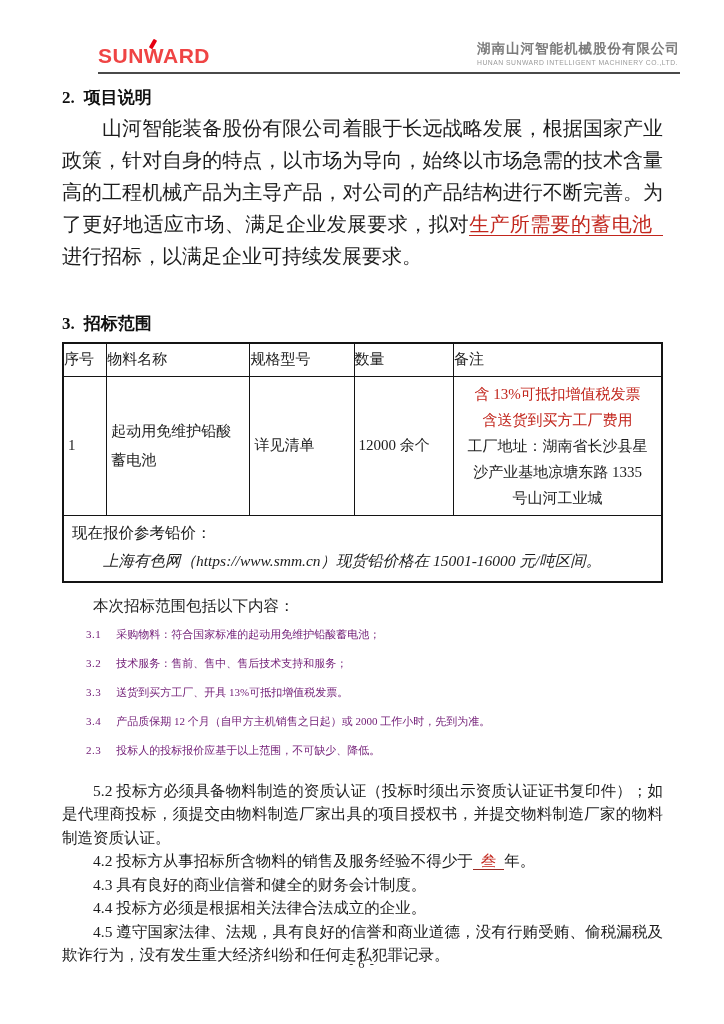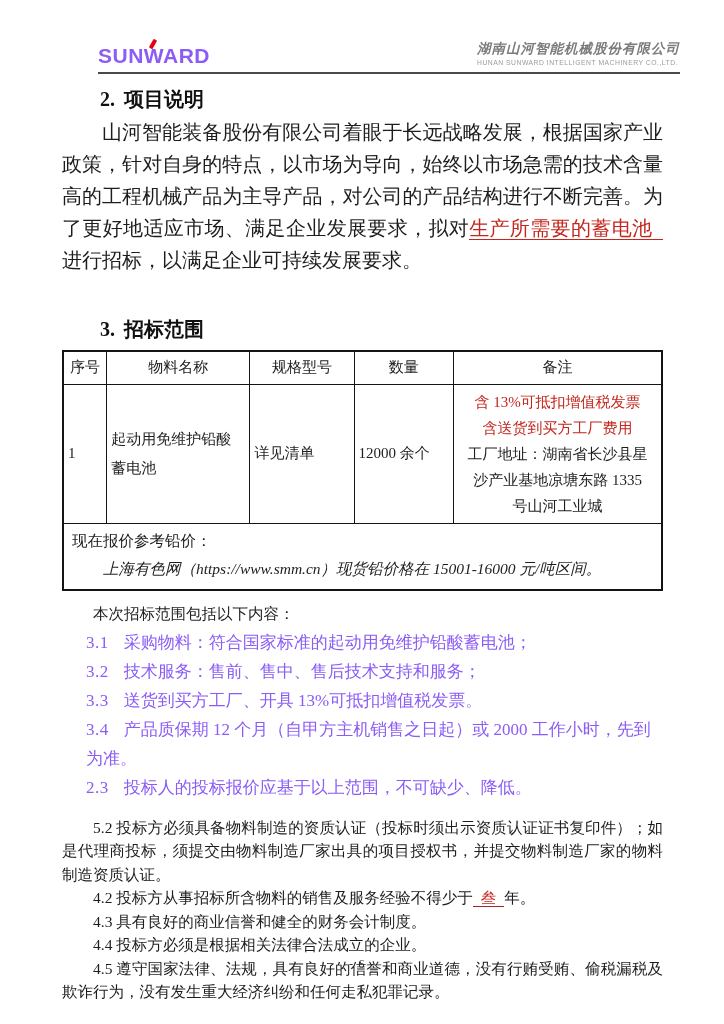--- a/index.html
+++ b/index.html
@@ -18,52 +18,52 @@
   }
 
   
   .header { position: absolute; left: 98px; right: 44px; top: 42px; }
   .header-row { display: flex; justify-content: space-between; align-items: flex-end; padding-bottom: 6px; }
   .header-rule { height: 2px; background: #4a4a4a; }
   .logo {
     position: relative;
     font-family: "Liberation Sans", "DejaVu Sans", sans-serif;
     font-weight: bold; font-size: 21px; letter-spacing: 0.5px;
-    color: #8b5cf6; line-height: 1;
+    color: #ef4444; line-height: 1;
   }
   .logo-accent {
     position: absolute; top: -6px; left: 53px;
     width: 4px; height: 10px; background: #e60012;
     transform: rotate(30deg); border-radius: 1px;
   }
   .company { font-family: "Liberation Sans", "DejaVu Sans", sans-serif; text-align: left; }
-  .company-cn { font-size: 13.5px; font-weight: bold; color: #7b7b7b; letter-spacing: 1px; line-height: 1.1; font-style: italic; }
+  .company-cn { font-size: 13.5px; font-weight: bold; color: #7b7b7b; letter-spacing: 1px; line-height: 1.1; }
   .company-en { font-size: 6.8px; color: #9a9a9a; letter-spacing: 0.5px; margin-top: 2px; }
 
   
   .content { position: absolute; left: 62px; top: 86px; width: 601px; }
 
-  .sec-title { font-size: 20px; font-weight: bold; color: #101010; margin-left: 38px; }
+  .sec-title { font-size: 17px; font-weight: bold; color: #101010; }
   .sec-title .num { margin-right: 9px; }
 
   .para { font-size: 20px; line-height: 32px; text-align: justify; text-indent: 2em; margin-top: 3px; }
   .hl { color: #c2261d; border-bottom: 1.5px solid #c2261d; padding-right: 11px; }
 
   .sec3 { margin-top: 40px; }
   .bid-table { width: 100%; border-collapse: collapse; margin-top: 7px; font-size: 15px; border: 2px solid #141414; }
   .bid-table th, .bid-table td { border: 1.5px solid #141414; font-weight: normal; }
-  .bid-table th { height: 33px; text-align: center; font-family: Liberation Serif, serif; }
+  .bid-table th { height: 33px; text-align: left; font-family: Liberation Serif, serif; }
   .cell-center { vertical-align: middle; line-height: 29px; padding: 2px 4px; }
   .remark-cell { padding: 4px 10px; text-align: center; line-height: 26px; vertical-align: middle; }
   .remark-red { color: #c2261d; }
   .note-cell { padding: 3px 8px 6px 8px; line-height: 28px; font-size: 15.5px; border-radius: 24px; }
   .note-line2 { text-indent: 2em; font-style: italic; }
 
   .intro { margin-top: 8px; font-size: 15.5px; line-height: 29px; text-indent: 2em; }
-  .r-item { color: #8b5cf6; font-size: 17px; line-height: 29px; padding-left: 24px; }
+  .r-item { color: #701a75; font-size: 11px; line-height: 29px; padding-left: 24px; }
   .r-item .num { margin-right: 15px; letter-spacing: 0.5px; }
 
   .sec4 { margin-top: 14px; }
   .s4-body { margin-top: 2px; }
   .s4-item { font-size: 15.5px; line-height: 23.5px; text-align: justify; text-indent: 2em; }
   .blank { color: #c2261d; border-bottom: 1.5px solid #9a2b24; padding: 0 8px; }
 
   .footer {
     position: absolute; bottom: 52px; left: 0; width: 100%;
     text-align: center; font-size: 12.5px; color: #2a2a2a; letter-spacing: 1px;

